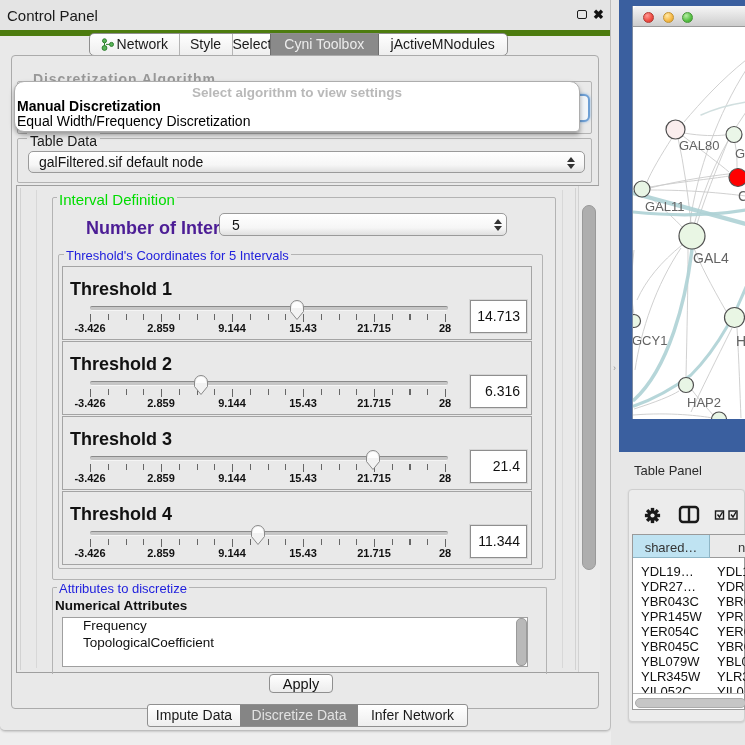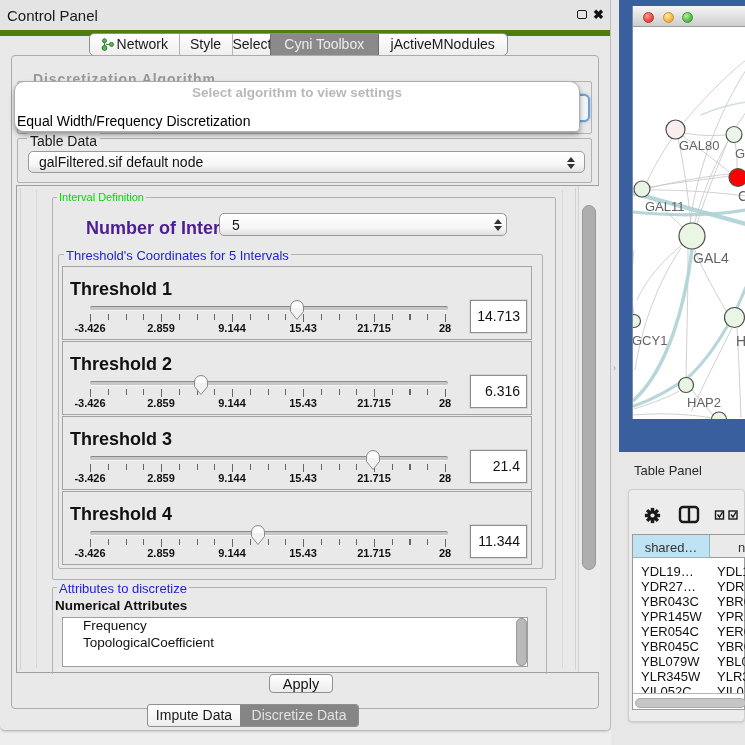--- a/index.html
+++ b/index.html
@@ -44,21 +44,21 @@
   border-bottom:5px solid #333;margin-bottom:2px;}
 .updown .d{width:0;height:0;border-left:4px solid transparent;border-right:4px solid transparent;
   border-top:5px solid #333;}
 
 #scrollpane{left:16px;top:185px;width:583px;height:488px;border:1px solid #9f9f9f;box-sizing:border-box;background:#e9e9e9;}
 #vsb{left:578px;top:186px;width:21px;height:486px;background:#ebebeb;border-left:1px solid #d2d2d2;}
 #vsb .thumb{position:absolute;left:3px;top:19px;width:14px;height:365px;background:#aeaeae;border:1px solid #999;
   border-radius:8px;box-sizing:border-box;}
 
 #g-int{left:52px;top:197px;width:502px;height:381px;}
-#int-label{left:57px;top:191px;color:#00dc00;font-size:11px;}
+#int-label{left:57px;top:191px;color:#00dc00;font-size:15px;}
 #noi-label{left:86px;top:218px;font-size:18px;font-weight:bold;color:#4c1d95;}
 #noi-combo{left:219px;top:213px;width:288px;height:23px;line-height:22px;padding-left:12px;}
 #g-thr{left:58px;top:254px;width:483px;height:313px;}
 #thr-label{left:64px;top:248px;color:#2222dd;font-size:13px;}
 
 .tpanel{left:62px;width:470px;height:74px;border:1px solid #a4a4a4;box-sizing:border-box;background:#e9e9e9;}
 .tpanel .tt{position:absolute;left:7px;top:12px;font-size:18px;font-weight:bold;color:#111;}
 .tpanel .track{position:absolute;left:27px;top:39px;width:358px;height:3px;background:#c6c6c6;
   border-top:1px solid #8a8a8a;border-bottom:1px solid #f5f5f5;border-radius:2px;}
 .tpanel .ticks1{position:absolute;left:27px;top:47px;width:357px;height:6px;
@@ -251,23 +251,25 @@
 <div class="abs" id="num-label">Numerical Attributes</div>
 <div class="abs" id="attr-list">
     <div>Frequency</div>
     <div>TopologicalCoefficient</div>
   </div>
 <div class="abs" id="attr-vsb"></div>
 <div class="abs" id="apply">Apply</div>
 <div class="abs" id="btabs">
   <div class="tab" style="width:92px;">Impute Data</div>
   <div class="tab sel" style="width:118px;">Discretize Data</div>
+  <div class="tab" style="width:109px;">Infer Network</div>
 </div>
 <div class="abs" id="popup">
   <div class="hint">Select algorithm to view settings</div>
+  <div class="i1">Manual Discretization</div>
   <div class="i2">Equal Width/Frequency Discretization</div>
 </div>
 
 <div class="abs" id="gap"></div>
 <div class="abs" id="desktop"></div>
 <div class="abs divarrow">›</div>
 <div class="abs" id="macwin">
   <div class="abs" id="mactitle"></div>
   <div class="light" style="left:10px;background:radial-gradient(circle at 35% 30%,#ff9a95,#ee4b42 60%,#c33);border:1px solid #b03a33;"></div>
   <div class="light" style="left:29.5px;background:radial-gradient(circle at 35% 30%,#ffe9a8,#f6b845 60%,#d69a2b);border:1px solid #c29433;"></div>

